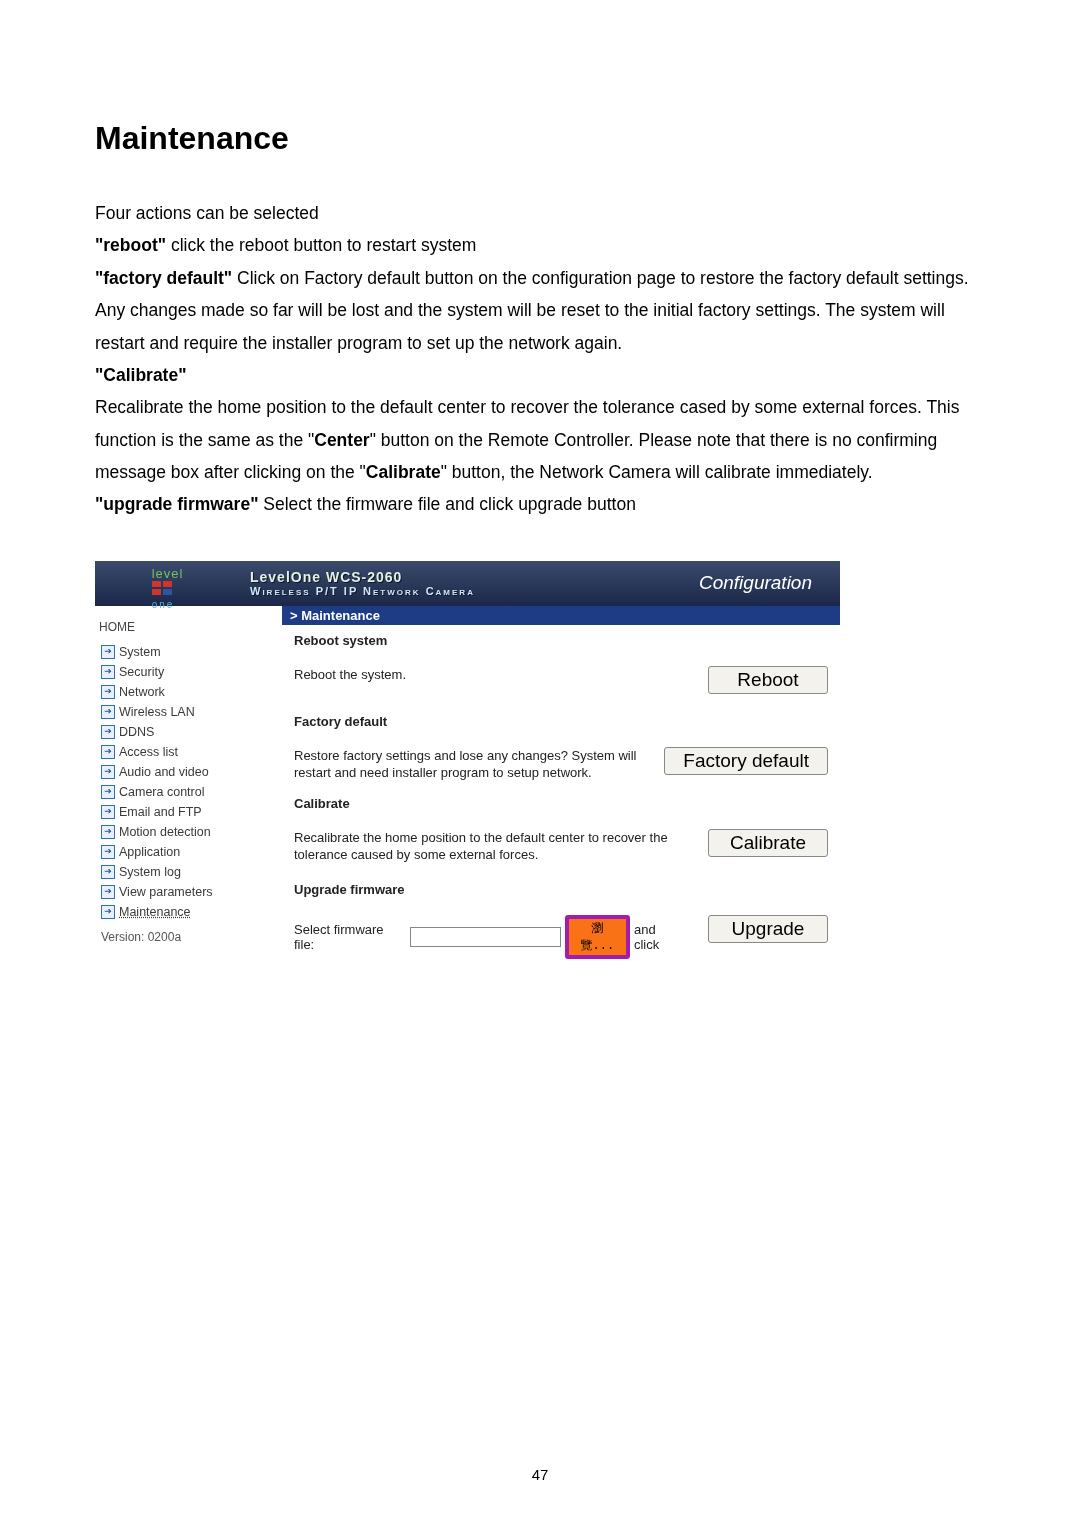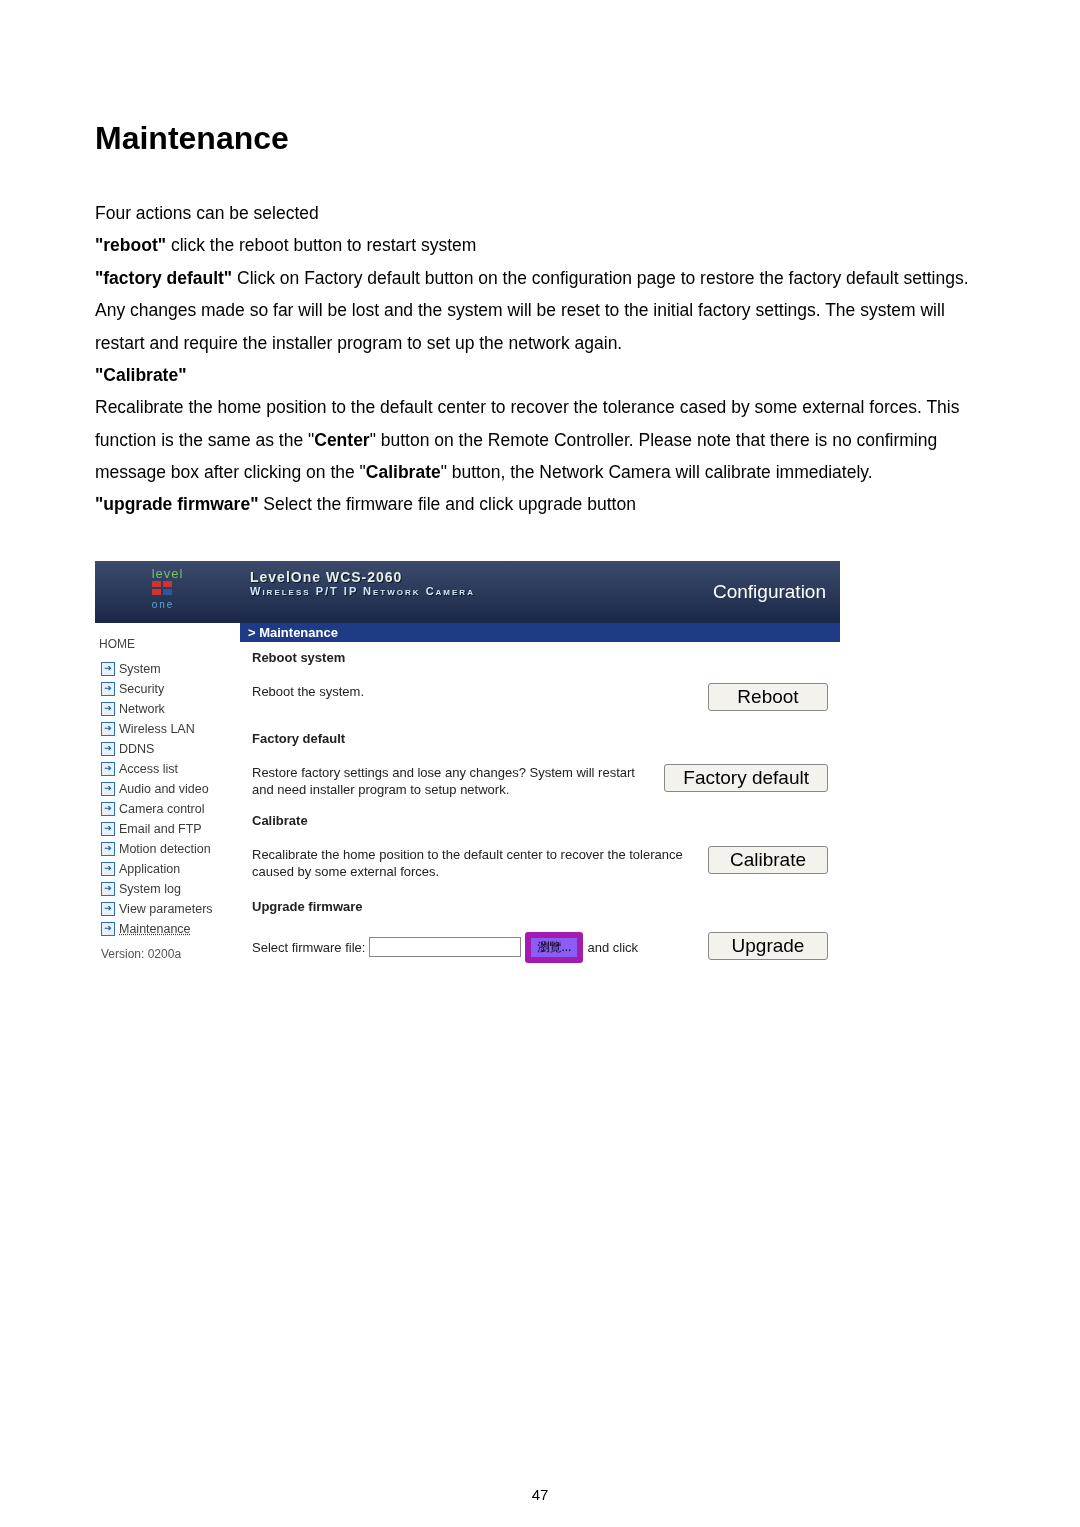--- a/index.html
+++ b/index.html
@@ -21,38 +21,38 @@
     font-weight: bold;
     margin-bottom: 40px;
   }
   .body-text {
     font-size: 17.5px;
     line-height: 1.85;
   }
   .bold { font-weight: bold; }
   .page-num {
     position: absolute;
-    bottom: 24px;
+    bottom: 44px;
     left: 0; right: 0;
     text-align: center;
     font-size: 15px;
   }
 
   
   .screenshot {
     margin-top: 40px;
     width: 745px;
     border: 0;
   }
   .hdr {
     display: flex;
     align-items: stretch;
     background: linear-gradient(#3b4b6b, #1a2748);
     color: #fff;
-    height: 62px;
+    height: 45px;
   }
   .logo-cell {
     width: 145px;
     display: flex;
     align-items: flex-start;
     justify-content: center;
     padding-top: 6px;
     box-sizing: border-box;
   }
   .logo-text {
@@ -88,23 +88,24 @@
     font-size: 11px;
     letter-spacing: 2px;
     color: #cfe8f3;
     font-weight: bold;
     font-variant: small-caps;
     text-shadow: 1px 1px 0 #0a1530;
   }
   .hdr-link {
     display: flex;
     align-items: center;
-    padding-right: 14px;
+    padding-right: 28px;
     font-size: 19px;
     color: #fff;
+    font-style: italic;
   }
   .columns { display: flex; background: #fff; }
   .sidebar {
     width: 145px;
     padding: 8px 4px 14px 4px;
     box-sizing: border-box;
     font-family: Verdana, Arial, sans-serif;
     color: #3a3a3a;
   }
   .sidebar .home {
@@ -135,20 +136,21 @@
   .sidebar .ver {
     margin-top: 8px;
     font-size: 12px;
     color: #555;
     padding-left: 2px;
   }
   .main {
     flex: 1;
     font-family: Verdana, Arial, sans-serif;
     color: #222;
+    margin-left: 42px;
   }
   .crumb {
     background: #1e3b86;
     color: #fff;
     font-weight: bold;
     font-size: 13px;
     padding: 2px 8px;
   }
   .section {
     padding: 8px 12px 14px 12px;
@@ -183,25 +185,26 @@
     flex: 1;
     flex-wrap: nowrap;
   }
   .file-input {
     border: 1px solid #888;
     height: 18px;
     width: 150px;
     background: #fff;
   }
   .browse {
-    background: #8b5cf6;
-    border: 6px solid #a21caf;
+    background: #f97316;
+    border: 4px solid #a21caf;
     border-radius: 3px;
     font-size: 12px;
     padding: 1px 6px;
+    font-family: Liberation Mono, monospace;
   }
 </style>
 </head>
 <body>
 
 <div class="page">
   <div class="doc-title">Maintenance</div>
 
   <div class="body-text">
     <div>Four actions can be selected</div>

